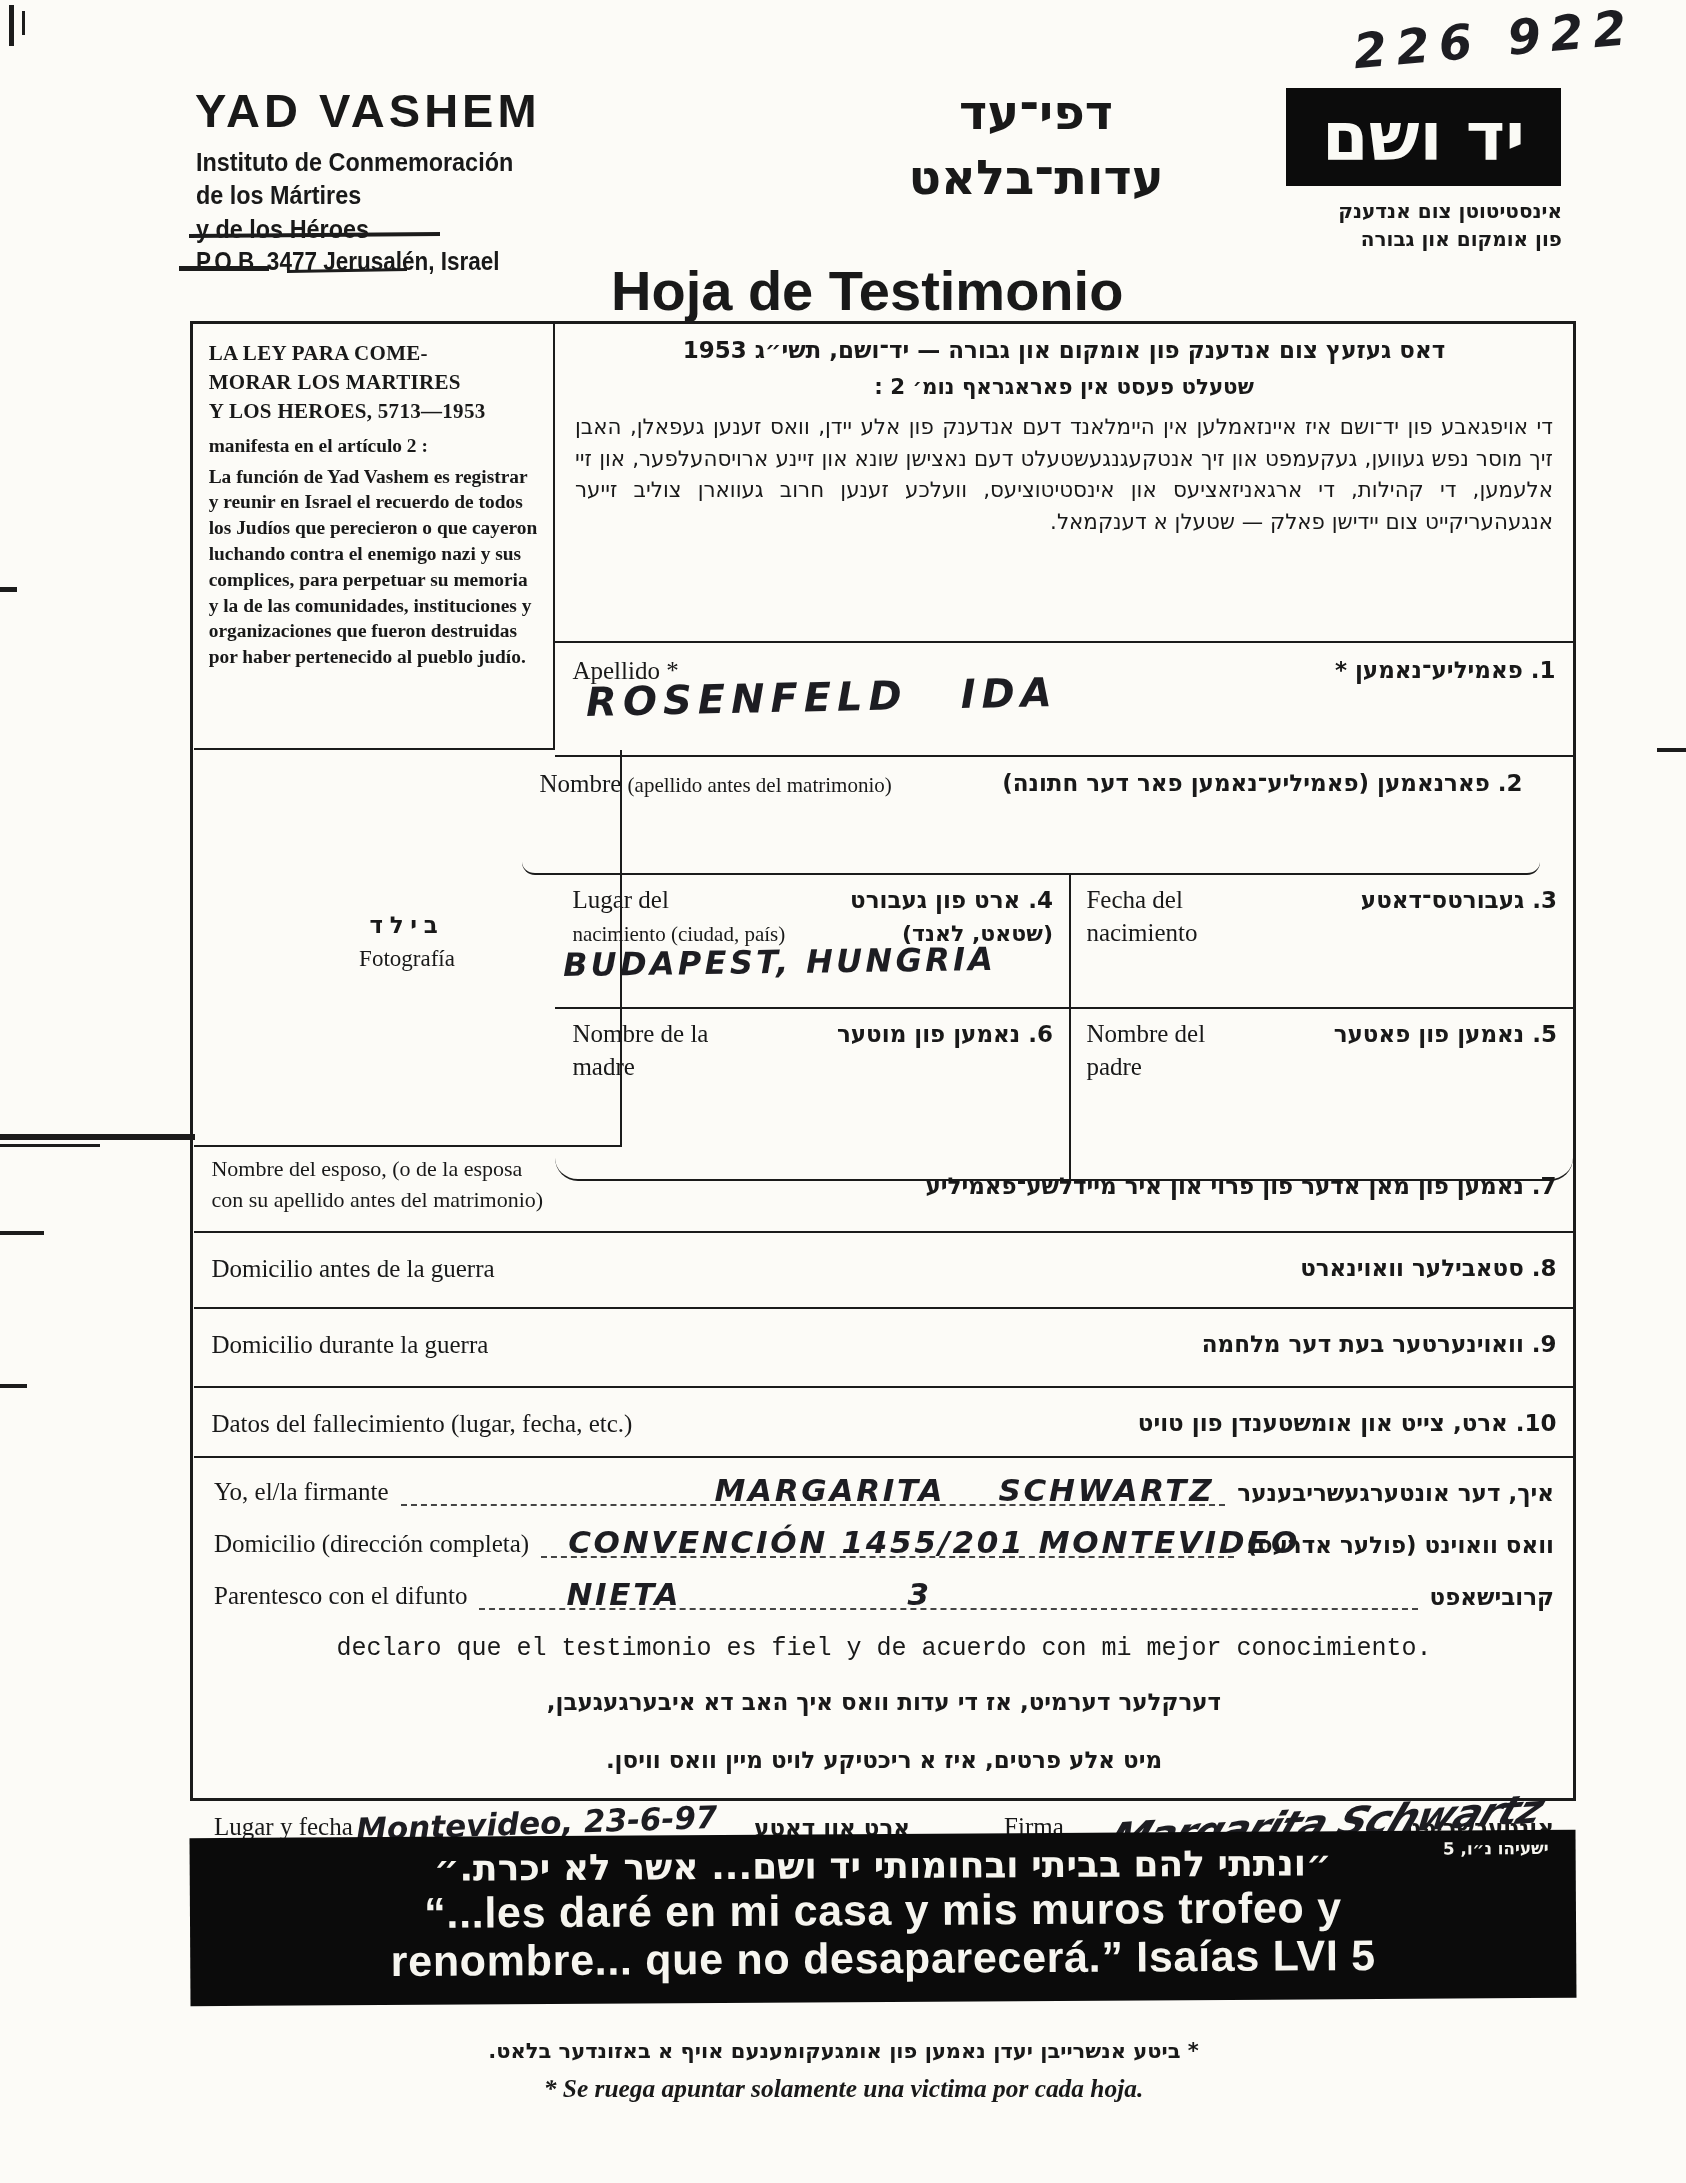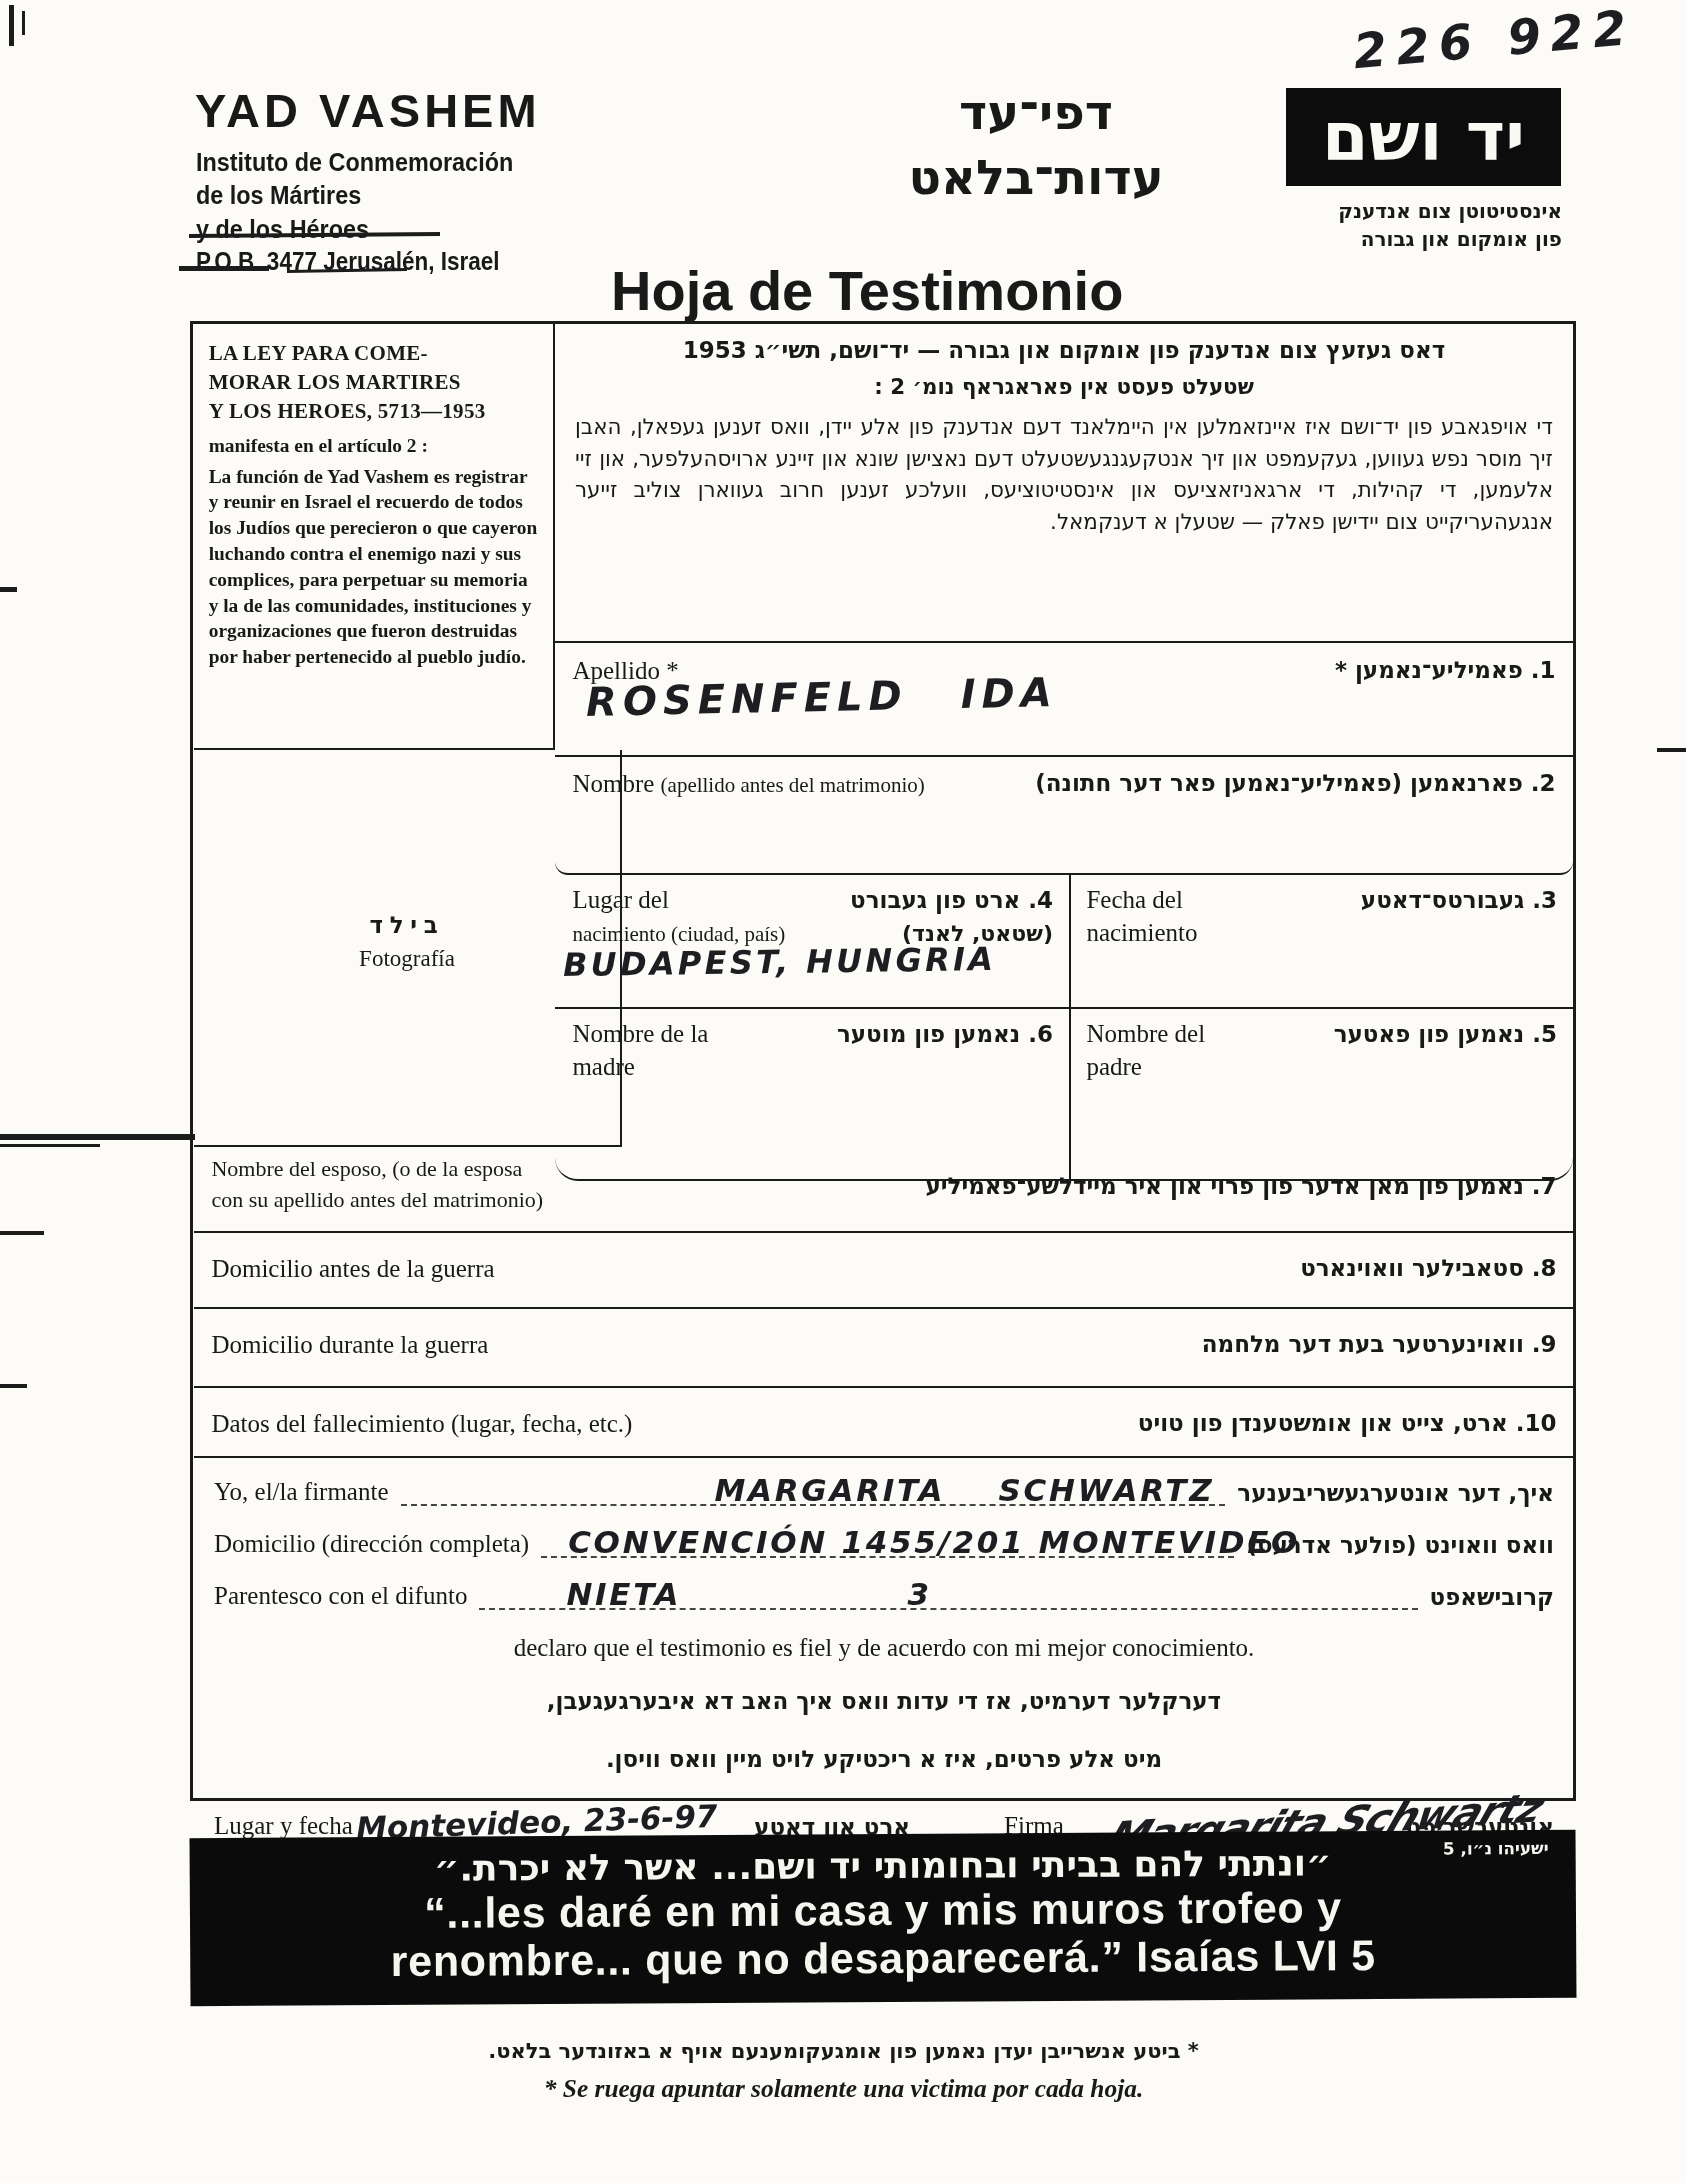--- a/index.html
+++ b/index.html
@@ -46,21 +46,21 @@
   #yi-law .ybody{font-size:21.4px;line-height:1.48;text-align:justify;}
   #yi-law .yref{text-align:center;font-size:18px;margin-top:6.7px;}
 
   .row{position:absolute;box-sizing:border-box;border-bottom:2.7px solid #1b1b1b;font-family:"Liberation Serif",serif;}
   .row .es{position:absolute;left:17.4px;top:10.7px;font-size:25px;line-height:1.35;}
   .row .yi{position:absolute;right:17.4px;top:10.7px;font-family:"DejaVu Sans",sans-serif;font-weight:bold;font-size:23px;line-height:1.42;text-align:right;}
   .sm{font-size:21px;}
   .smm{font-size:22px;}
 
   #row-apellido{left:555px;top:643px;width:1018px;height:114px;}
-  #row-nombre{left:555px;top:756px;width:1018px;height:119px;border-radius:13px;}
+  #row-nombre{left:522px;top:756px;width:1018px;height:119px;border-radius:13px;}
   #row-lf{left:555px;top:875px;width:1018px;height:134px;}
   #row-mp{left:555px;top:1009px;width:1018px;height:172px;border-radius:23px;}
   .cell{position:absolute;top:0;bottom:0;}
   .cell .es{position:absolute;left:17.4px;top:9.4px;font-size:25px;line-height:1.3;}
   .cell .yi{position:absolute;right:16px;top:9.4px;font-family:"DejaVu Sans",sans-serif;font-weight:bold;font-size:23px;line-height:1.4;text-align:right;}
   .cell-l{left:0;width:514px;border-right:2.7px solid #1b1b1b;}
   .cell-r{left:514px;right:0;}
 
   #row-esposo{left:194px;top:1146px;width:1380px;height:87px;}
   #row-esposo .es{top:8px;font-size:22px;line-height:1.4;}
@@ -77,21 +77,21 @@
   #sig-block{position:absolute;left:194px;top:1458px;width:1380px;height:339px;box-sizing:border-box;padding:20px 20px 0;font-family:"Liberation Serif",serif;}
   .sig-line{display:flex;align-items:flex-end;margin-bottom:24px;}
   .es-l{font-size:25px;white-space:nowrap;}
   .yi-l{font-family:"DejaVu Sans",sans-serif;font-weight:bold;font-size:23px;white-space:nowrap;}
   .fill{flex:1;border-bottom:2px dashed #444;height:8px;margin:0 12px;position:relative;}
   .fill .hand{position:absolute;bottom:-4px;white-space:nowrap;font-size:31px;font-weight:bold;letter-spacing:2.7px;}
   #val-firmante{left:314px;word-spacing:40px;}
   #val-domicilio{left:27px;}
   #val-parentesco{left:87px;}
   #val-parent-extra{left:428px;}
-  #decl-es{text-align:center;font-size:25px;margin:1.3px 0 9.4px;}
+  #decl-es{text-align:center;font-size:25px;margin:1.3px 0 9.4px;font-family:Liberation Mono, monospace;}
   #decl-yi1,#decl-yi2{text-align:center;font-family:"DejaVu Sans",sans-serif;font-weight:bold;font-size:23px;line-height:1.55;margin-top:22px;}
   #final-line{display:flex;align-items:flex-end;margin-top:27px;}
   #val-fecha{font-size:31px;font-weight:bold;margin-left:2.7px;white-space:nowrap;transform:rotate(-2deg);}
   #final-line .yi-l{margin-left:37px;}
   #firma-label{margin-left:94px;}
   #signature{position:absolute;left:40px;bottom:-6.7px;font-size:40px;font-weight:bold;transform:skewX(-24deg) rotate(-4deg);letter-spacing:-1.3px;white-space:nowrap;}
 
   #banner{position:absolute;left:190px;top:1834px;width:1386px;height:168px;background:#0b0b0b;color:#f6f5ef;transform:rotate(-.35deg);box-sizing:border-box;padding-top:10.7px;}
   #banner-ref{position:absolute;right:27px;top:8px;font-family:"DejaVu Sans",sans-serif;font-size:16.7px;font-weight:bold;}
   #banner-heb{text-align:center;font-family:"DejaVu Sans",sans-serif;font-weight:bold;font-size:36px;}

